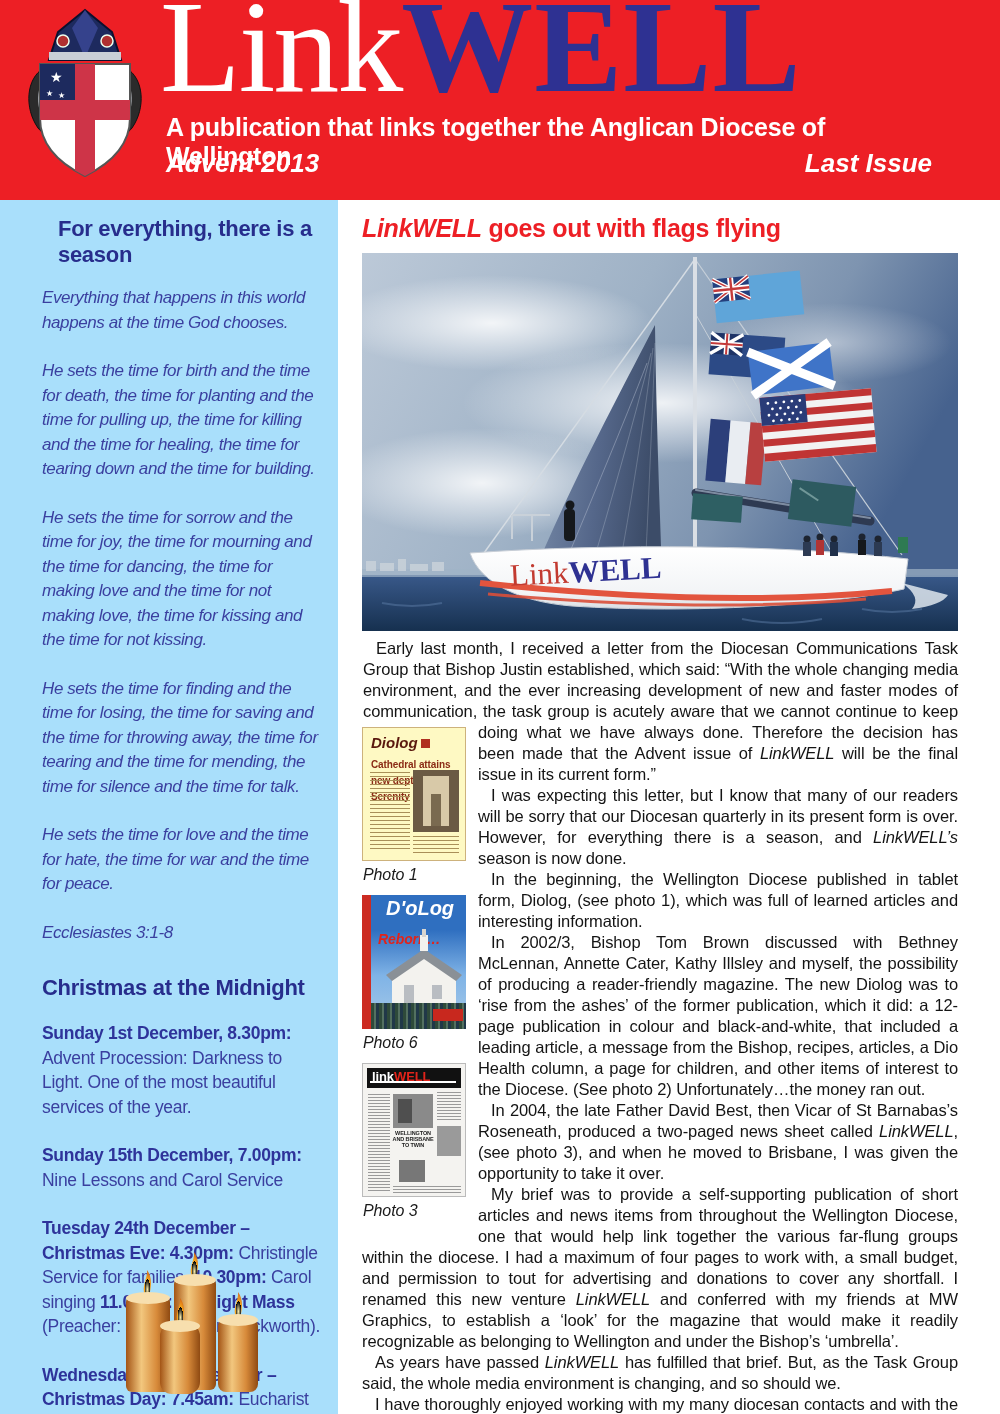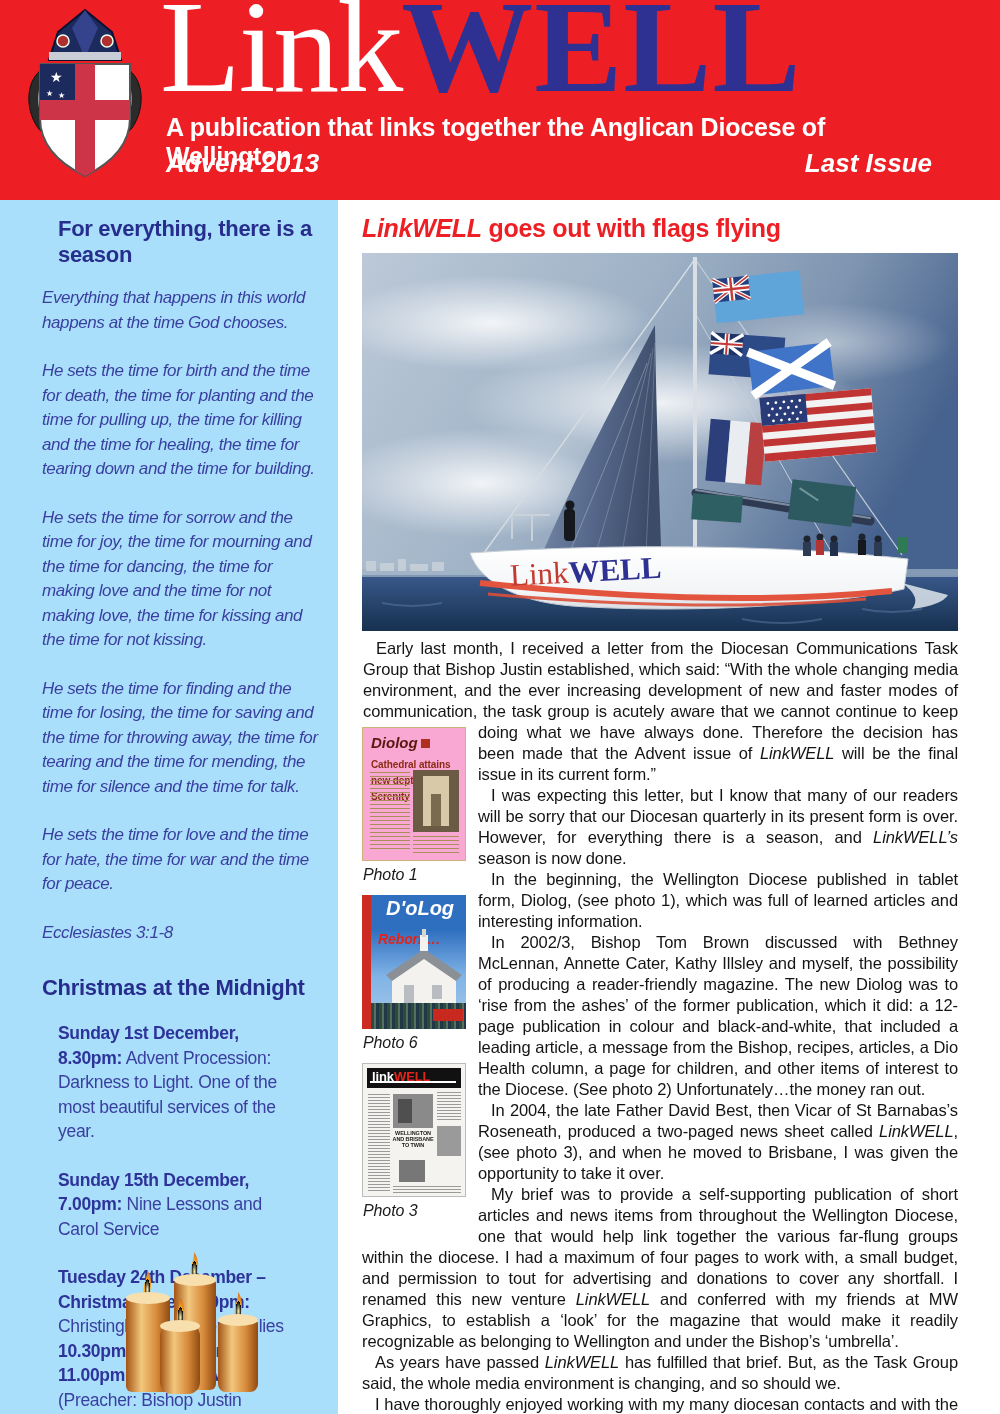--- a/index.html
+++ b/index.html
@@ -15,40 +15,40 @@
   .subtitle{position:absolute;left:166px;top:113px;width:770px;color:#ffffff;font-size:25px;font-weight:bold;letter-spacing:-0.2px;}
   .issue-row{position:absolute;left:166px;top:148px;width:766px;color:#ffffff;font-size:26px;font-weight:bold;font-style:italic;display:flex;justify-content:space-between;}
 
   
   .sidebar{position:absolute;left:0;top:200px;width:338px;height:1214px;background:#A9DFFB;padding:0;box-sizing:border-box;}
   .sb-inner{padding:16px 16px 0 42px;}
   .sb-h{color:#272D8C;font-size:22px;line-height:26px;font-weight:bold;margin:0 0 18px 16px;letter-spacing:-0.3px;}
   .sb-h2{color:#272D8C;font-size:22px;line-height:26px;font-weight:bold;margin:30px 0 20px 0;letter-spacing:-0.3px;}
   .quote p{color:#3A3F9F;font-style:italic;font-size:17px;line-height:24.5px;letter-spacing:-0.4px;margin:0 0 24px 0;}
   .events .event{margin:0 0 24px 0;}
-  .events p{color:#3A3F9F;font-size:17.5px;line-height:24.5px;letter-spacing:-0.3px;margin:16px;}
+  .events p{color:#3A3F9F;font-size:17.5px;line-height:24.5px;letter-spacing:-0.3px;margin:0;}
   .events .bd{font-weight:bold;color:#2E339A;}
   .candles{position:absolute;left:90px;top:1052px;}
 
   
   .main{position:absolute;left:338px;top:200px;width:662px;height:883px;background:#ffffff;box-sizing:border-box;padding:14px 42px 0 24px;}
   .article-title{color:#ED1F25;font-size:25px;font-weight:bold;margin:0 0 10px 0;letter-spacing:-0.3px;}
   .article-title .it{font-style:italic;}
   .hero{width:596px;height:378px;display:block;}
   .body-text{margin-top:7px;font-size:16.5px;line-height:21px;color:#141414;letter-spacing:-0.1px;}
   .apara{margin:0;text-indent:13px;text-align:justify;}
   .float-strut{float:left;width:1px;height:84px;}
   .photo-col{float:left;clear:left;width:104px;margin:5px 12px 2px 0;}
   .thumb{width:104px;height:134px;position:relative;overflow:hidden;box-sizing:border-box;}
   .thumb-caption{font-style:italic;font-size:16px;color:#1a1a1a;margin:3px 0 10px 1px;}
   .it{font-style:italic;}
   .bd{font-weight:bold;}
 
   
-  .t1{background:#f9a8d4;border:1px solid #cdb27c;}
+  .t1{background:#fef9c3;border:1px solid #cdb27c;}
   .t1 .mast{color:#5A180E;font-weight:bold;font-style:italic;font-size:15px;padding:4px 0 0 8px;letter-spacing:0;}
   .t1 .mast .rsq{display:inline-block;width:9px;height:9px;background:#B03020;margin-left:3px;}
   .t1 .hl{color:#8B2B15;font-weight:bold;font-size:10px;line-height:16px;padding:4px 8px 0 8px;}
   .t1 .cols{position:absolute;left:7px;top:44px;width:40px;height:80px;background:repeating-linear-gradient(#a98f58 0 1px,transparent 1px 4px);}
   .t1 .pic{position:absolute;left:50px;top:42px;width:46px;height:62px;background:#6B5A44;}
   .t1 .pic i{position:absolute;left:10px;top:6px;width:26px;height:50px;background:#D8C9A8;display:block;}
   .t1 .pic i:before{content:"";position:absolute;left:8px;top:18px;width:10px;height:32px;background:#7a6a50;}
   .t1 .cols2{position:absolute;left:50px;top:108px;width:46px;height:18px;background:repeating-linear-gradient(#a98f58 0 1px,transparent 1px 4px);}
 
   

